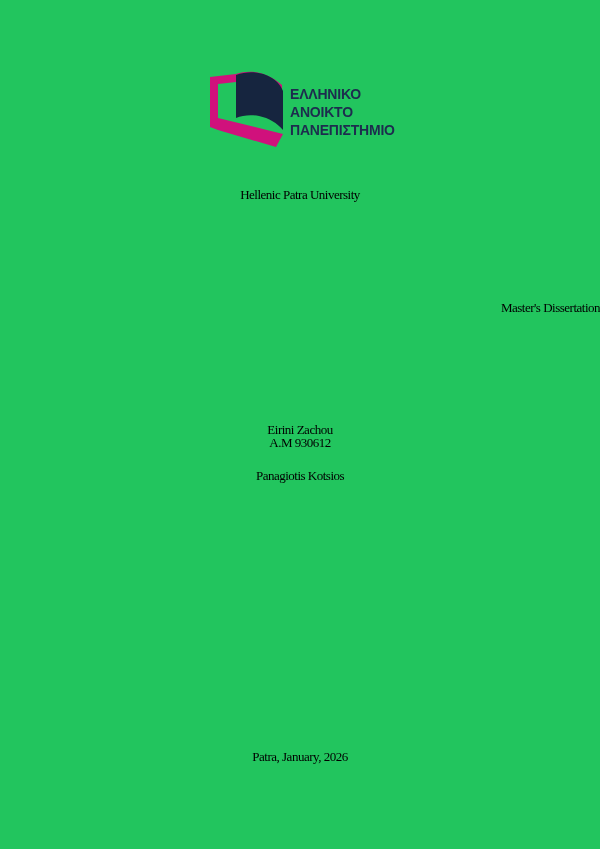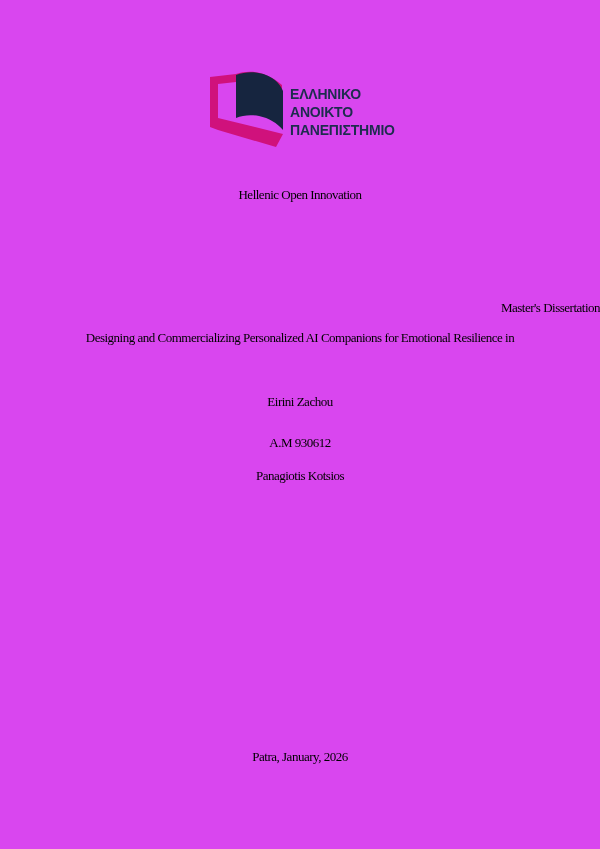--- a/index.html
+++ b/index.html
@@ -7,21 +7,21 @@
   body {
     width: 600px;
     height: 849px;
     position: relative;
     overflow: hidden;
     font-family: "Liberation Serif", serif;
   }
   .page {
     position: absolute;
     inset: 0;
-    background: #d946ef;
+    background: #22c55e;
   }
   
   .logo-wrap {
     position: absolute;
     left: 205px;
     top: 69px;
     width: 200px;
     height: 84px;
   }
   .logo-graphic {
@@ -53,21 +53,21 @@
     letter-spacing: -0.5px;
     line-height: 16px;
     color: #000000;
     white-space: nowrap;
   }
   .t-university   { top: 187px; }
   .t-program      { top: 216px; }
   .t-masters      { top: 300px; text-align: right; }
   .t-title1       { top: 330px; }
   .t-title2       { top: 354px; }
-  .t-author       { top: 394px; }
+  .t-author       { top: 422px; }
   .t-am           { top: 435px; }
   .t-supervisor   { top: 468px; }
   .t-footer       { top: 749px; }
 </style>
 </head>
 <body>
 
 <div class="page">
 
   <div class="logo-wrap">
@@ -79,26 +79,25 @@
 
       <path d="M5,8 L31,5 L31,13 L13,15 L13,49 L78,65 L71,78 L13,61 L5,58 Z" fill="#d0117c"></path>
     </svg>
     <div class="logo-text">
       <div>ΕΛΛΗΝΙΚΟ</div>
       <div>ΑΝΟΙΚΤΟ</div>
       <div>ΠΑΝΕΠΙΣΤΗΜΙΟ</div>
     </div>
   </div>
 
-  <div class="tline t-university">Hellenic Open Innovation</div>
+  <div class="tline t-university">Hellenic Patra University</div>
 
 
   <div class="tline t-masters">Master's Dissertation</div>
 
-  <div class="tline t-title1">Designing and Commercializing Personalized AI Companions for Emotional Resilience in</div>
 
 
   <div class="tline t-author">Eirini Zachou</div>
 
   <div class="tline t-am">A.M 930612</div>
 
   <div class="tline t-supervisor">Panagiotis Kotsios</div>
 
   <div class="tline t-footer">Patra, January, 2026</div>
 

